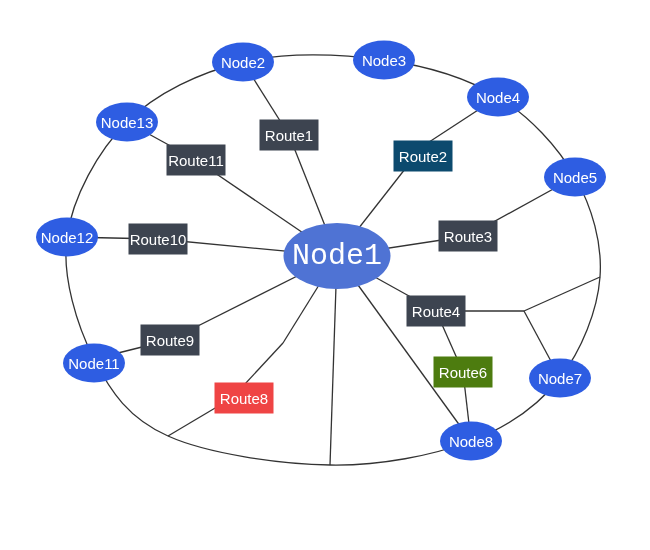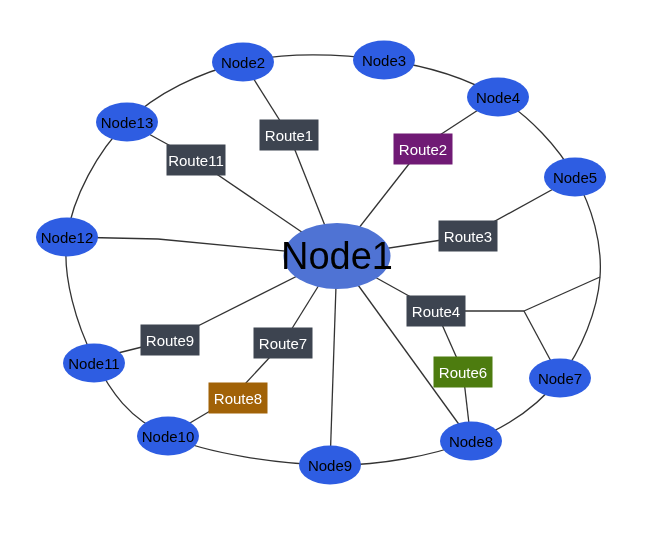--- a/index.html
+++ b/index.html
@@ -5,24 +5,24 @@
   html,body{margin:0;padding:0;background:#ffffff;}
   .canvas{
     position:relative;width:650px;height:550px;background:#ffffff;overflow:hidden;
     font-family:"Liberation Sans", sans-serif;
   }
   .canvas svg{position:absolute;left:0;top:0;}
   .gnode{
     position:absolute;transform:translate(-50%,-50%);
     width:62px;height:39px;border-radius:50%;
     display:flex;align-items:center;justify-content:center;
-    color:#000000;font-size:15px;line-height:1;white-space:nowrap;
+    color:#ffffff;font-size:15px;line-height:1;white-space:nowrap;
   }
   .gnode--center{
-    width:107px;height:66px;font-size:38px;
+    width:107px;height:66px;font-size:30px;font-family:Liberation Mono, monospace;
   }
   .route{
     position:absolute;transform:translate(-50%,-50%);
     width:59px;height:31px;
     display:flex;align-items:center;justify-content:center;
     color:#fff;font-size:15px;line-height:1;white-space:nowrap;
   }
 </style>
 </head>
 <body>
@@ -49,33 +49,31 @@
       <line x1="232" y1="398" x2="168" y2="436" stroke="#333333" stroke-width="1.3"></line>
       <line x1="337" y1="256" x2="170" y2="340" stroke="#333333" stroke-width="1.3"></line>
       <line x1="170" y1="340" x2="94" y2="359" stroke="#333333" stroke-width="1.3"></line>
       <line x1="337" y1="256" x2="158" y2="239" stroke="#333333" stroke-width="1.3"></line>
       <line x1="158" y1="239" x2="67" y2="237" stroke="#333333" stroke-width="1.3"></line>
       <line x1="337" y1="256" x2="196" y2="160" stroke="#333333" stroke-width="1.3"></line>
       <line x1="196" y1="160" x2="127" y2="122" stroke="#333333" stroke-width="1.3"></line>
     </svg>
 
 <div class="route" style="left: 289px; top: 135px; background: rgb(61, 68, 80);">Route1</div>
-    <div class="route" style="left: 423px; top: 149px; background: #701a75;">Route2</div>
+    <div class="route" style="left: 423px; top: 156px; background: #0c4a6e;">Route2</div>
     <div class="route" style="left: 468px; top: 236px; background: rgb(61, 68, 80);">Route3</div>
     <div class="route" style="left: 436px; top: 311px; background: rgb(61, 68, 80);">Route4</div>
     <div class="route" style="left: 463px; top: 372px; background: #4d7c0f;">Route6</div>
-    <div class="route" style="left: 283px; top: 343px; background: rgb(61, 68, 80);">Route7</div>
-    <div class="route" style="left: 238px; top: 398px; background: #a16207;">Route8</div>
+    <div class="route" style="left: 244px; top: 398px; background: #ef4444;">Route8</div>
     <div class="route" style="left: 170px; top: 340px; background: rgb(61, 68, 80);">Route9</div>
+    <div class="route" style="left: 158px; top: 239px; background: rgb(61, 68, 80);">Route10</div>
     <div class="route" style="left: 196px; top: 160px; background: rgb(61, 68, 80);">Route11</div>
     <div class="gnode" style="left: 243px; top: 62px; background: rgb(46, 93, 226);">Node2</div>
     <div class="gnode" style="left: 384px; top: 60px; background: rgb(46, 93, 226);">Node3</div>
     <div class="gnode" style="left: 498px; top: 97px; background: rgb(46, 93, 226);">Node4</div>
     <div class="gnode" style="left: 575px; top: 177px; background: rgb(46, 93, 226);">Node5</div>
     <div class="gnode" style="left: 560px; top: 378px; background: rgb(46, 93, 226);">Node7</div>
     <div class="gnode" style="left: 471px; top: 441px; background: rgb(46, 93, 226);">Node8</div>
-    <div class="gnode" style="left: 330px; top: 465px; background: rgb(46, 93, 226);">Node9</div>
-    <div class="gnode" style="left: 168px; top: 436px; background: rgb(46, 93, 226);">Node10</div>
     <div class="gnode" style="left: 94px; top: 363px; background: rgb(46, 93, 226);">Node11</div>
     <div class="gnode" style="left: 67px; top: 237px; background: rgb(46, 93, 226);">Node12</div>
     <div class="gnode" style="left: 127px; top: 122px; background: rgb(46, 93, 226);">Node13</div>
     <div class="gnode gnode--center" style="left: 337px; top: 256px; background: rgb(79, 115, 212);">Node1</div>
   </div>
 
 </body></html>

